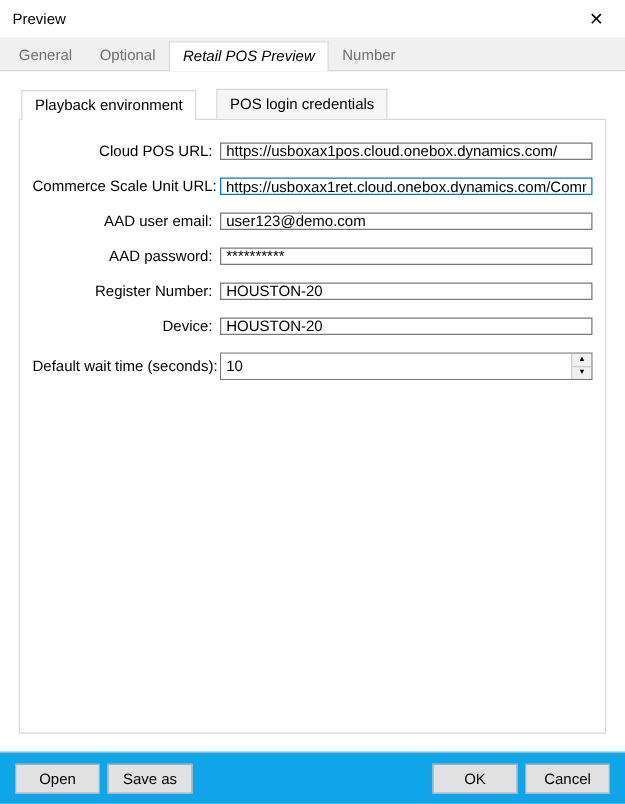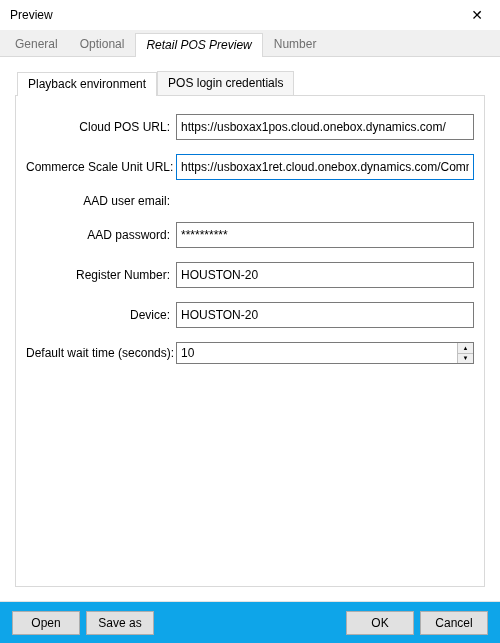--- a/index.html
+++ b/index.html
@@ -57,21 +57,21 @@
   }
   .content-area {
     padding: 14px 15px 8px 15px;
   }
   .inner-tabs-wrap {
     position: relative;
   }
   .inner-tabs-strip {
     display: flex;
     align-items: flex-end;
-    gap: 0;
+    gap: 16px;
     position: relative;
     z-index: 2;
     padding-left: 2px;
   }
   .inner-tab {
     padding: 4px 10px 5px;
     font-size: 12px;
     color: #000;
     cursor: pointer;
     border: 1px solid #d9d9d9;
@@ -96,21 +96,21 @@
   }
   .form-label {
     width: 150px;
     text-align: right;
     padding-right: 6px;
     font-size: 12px;
     white-space: nowrap;
   }
   .form-input {
     flex: 1;
-    height: 26px;
+    height: 14px;
     border: 1px solid #7a7a7a;
     padding: 2px 4px;
     font-family: inherit;
     font-size: 12px;
     outline: none;
   }
   .form-input.focused {
     border-color: #0078d7;
   }
   .spinner-wrap {
@@ -197,20 +197,21 @@
         <input class="form-input" type="text" value="https://usboxax1pos.cloud.onebox.dynamics.com/" style="">
       </div>
 
       <div class="form-row">
         <div class="form-label">Commerce Scale Unit URL:</div>
         <input class="form-input focused" type="text" value="https://usboxax1ret.cloud.onebox.dynamics.com/Commerce" style="">
       </div>
 
       <div class="form-row">
         <div class="form-label">AAD user email:</div>
+        <input class="form-input" type="text" value="user123@demo.com" style="">
       </div>
 
       <div class="form-row">
         <div class="form-label">AAD password:</div>
         <input class="form-input" type="text" value="**********" style="">
       </div>
 
       <div class="form-row">
         <div class="form-label">Register Number:</div>
         <input class="form-input" type="text" value="HOUSTON-20" style="">

